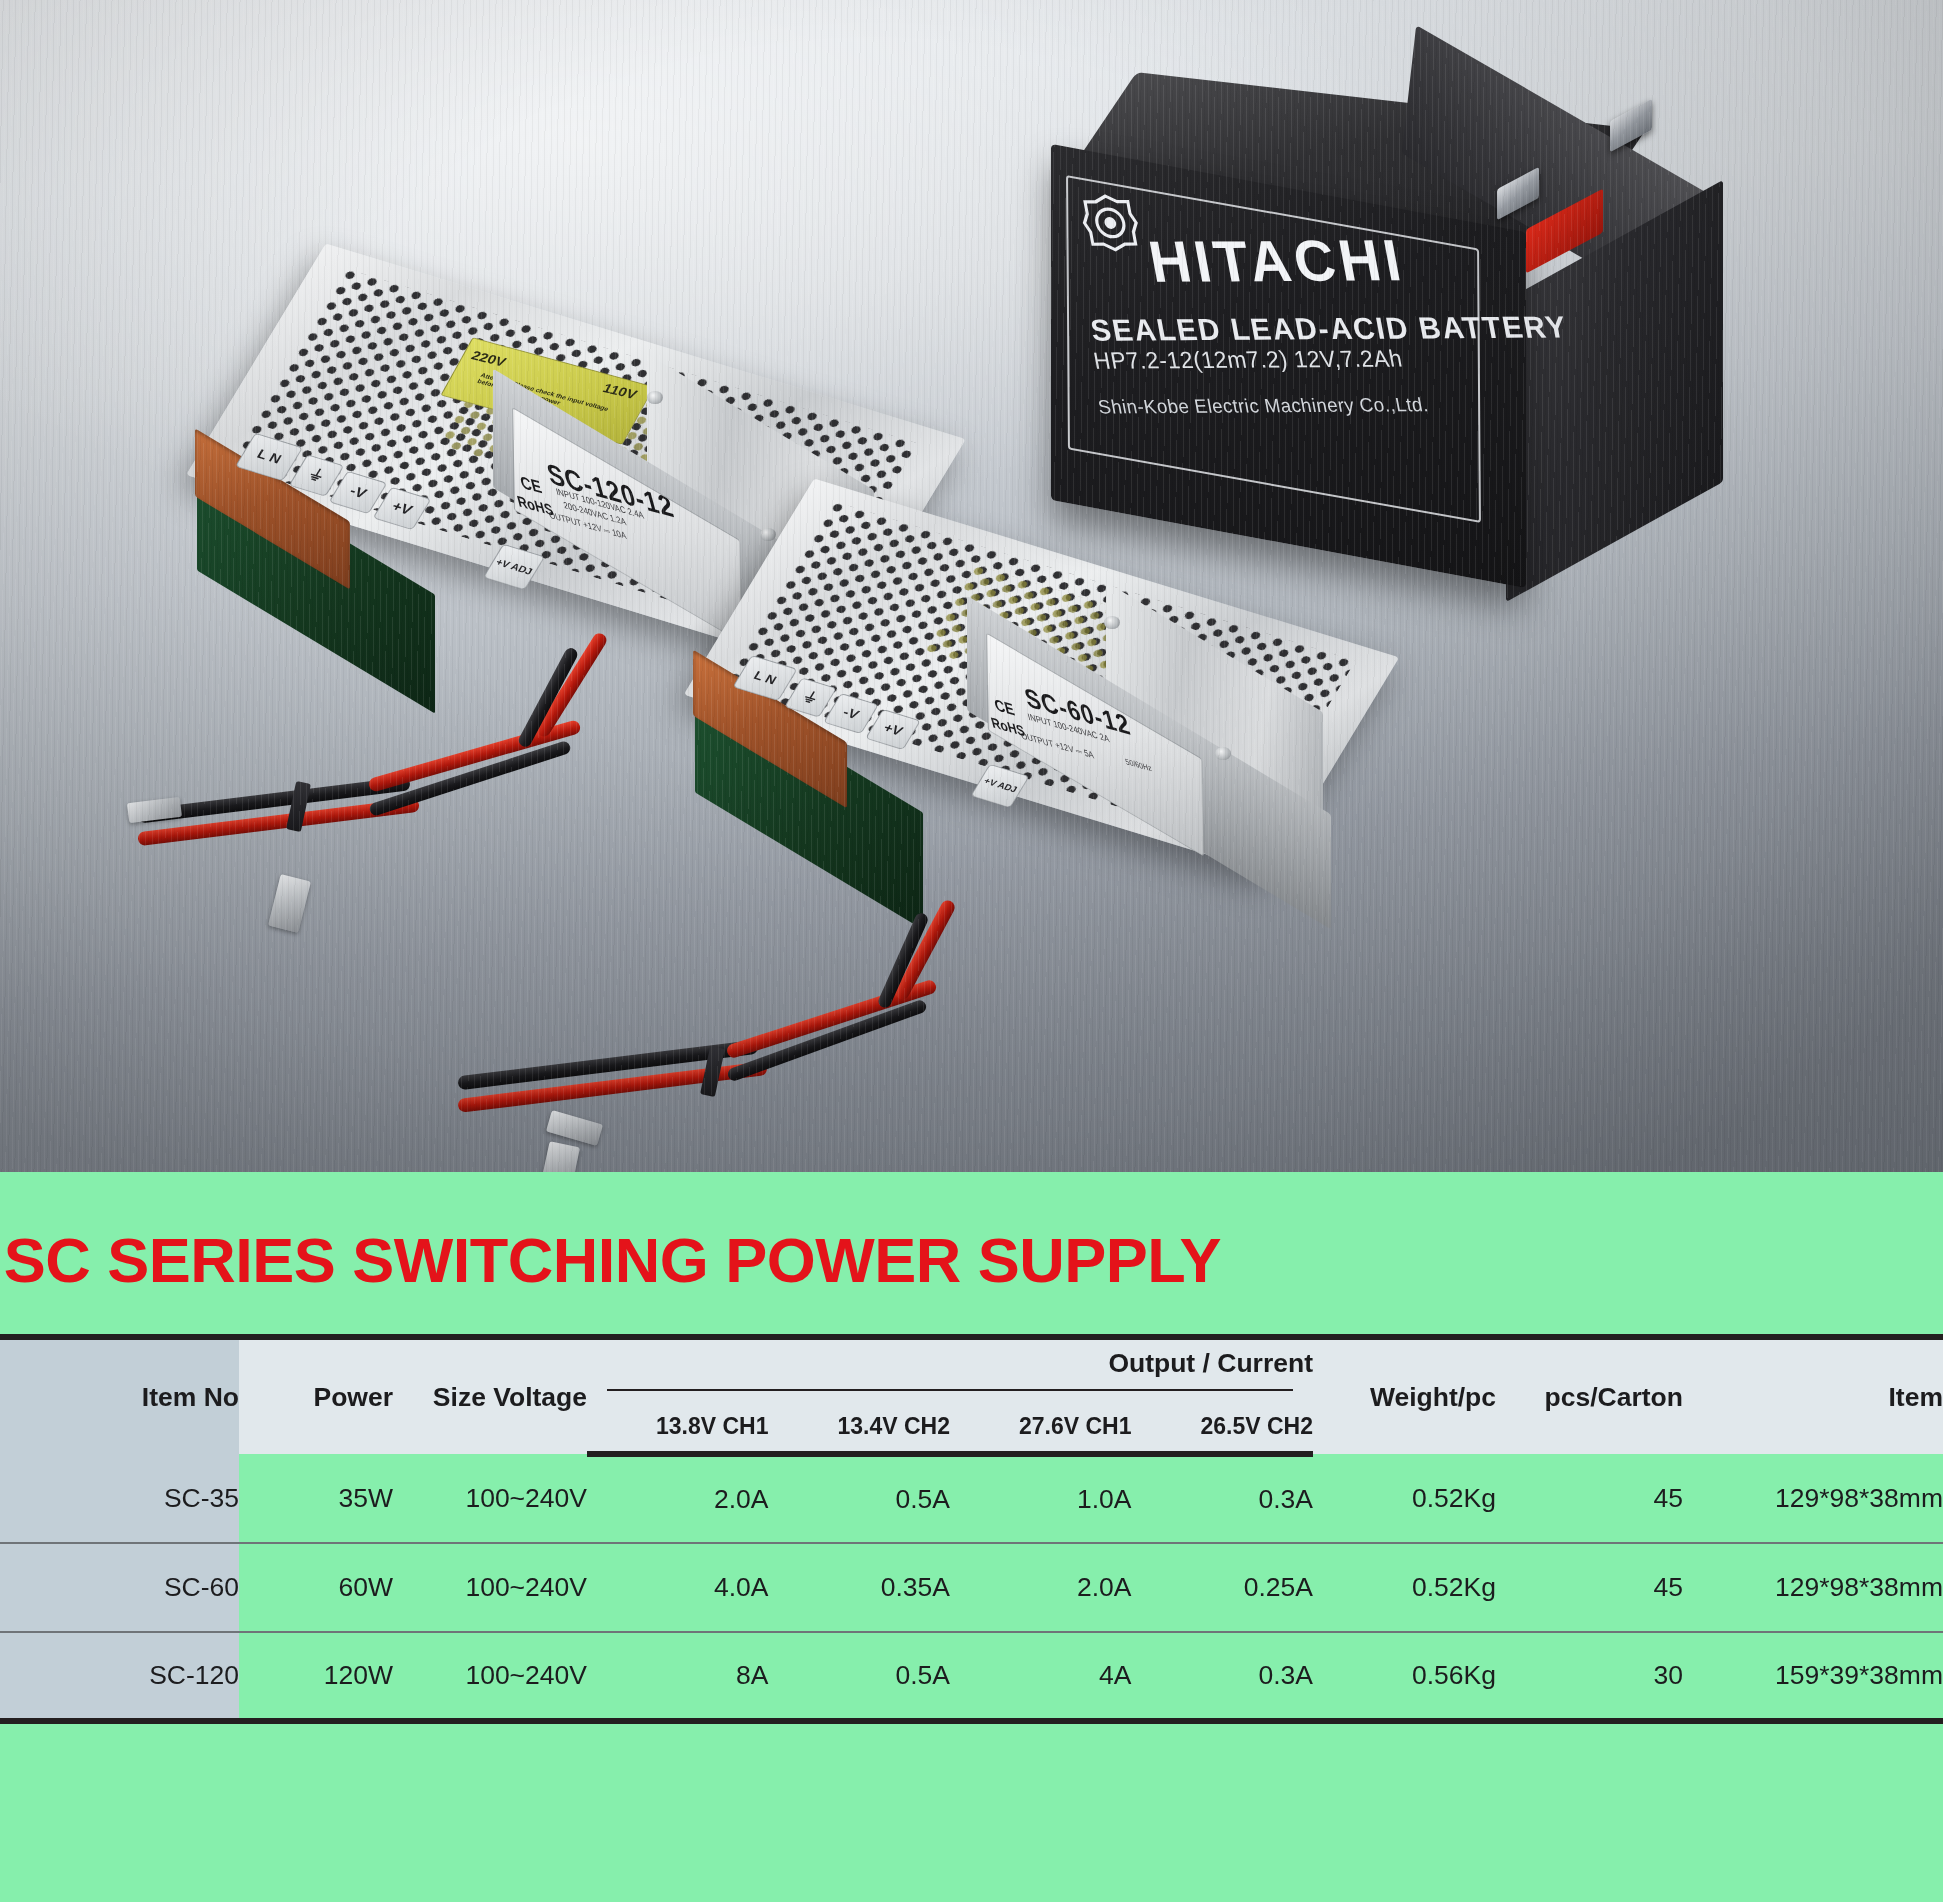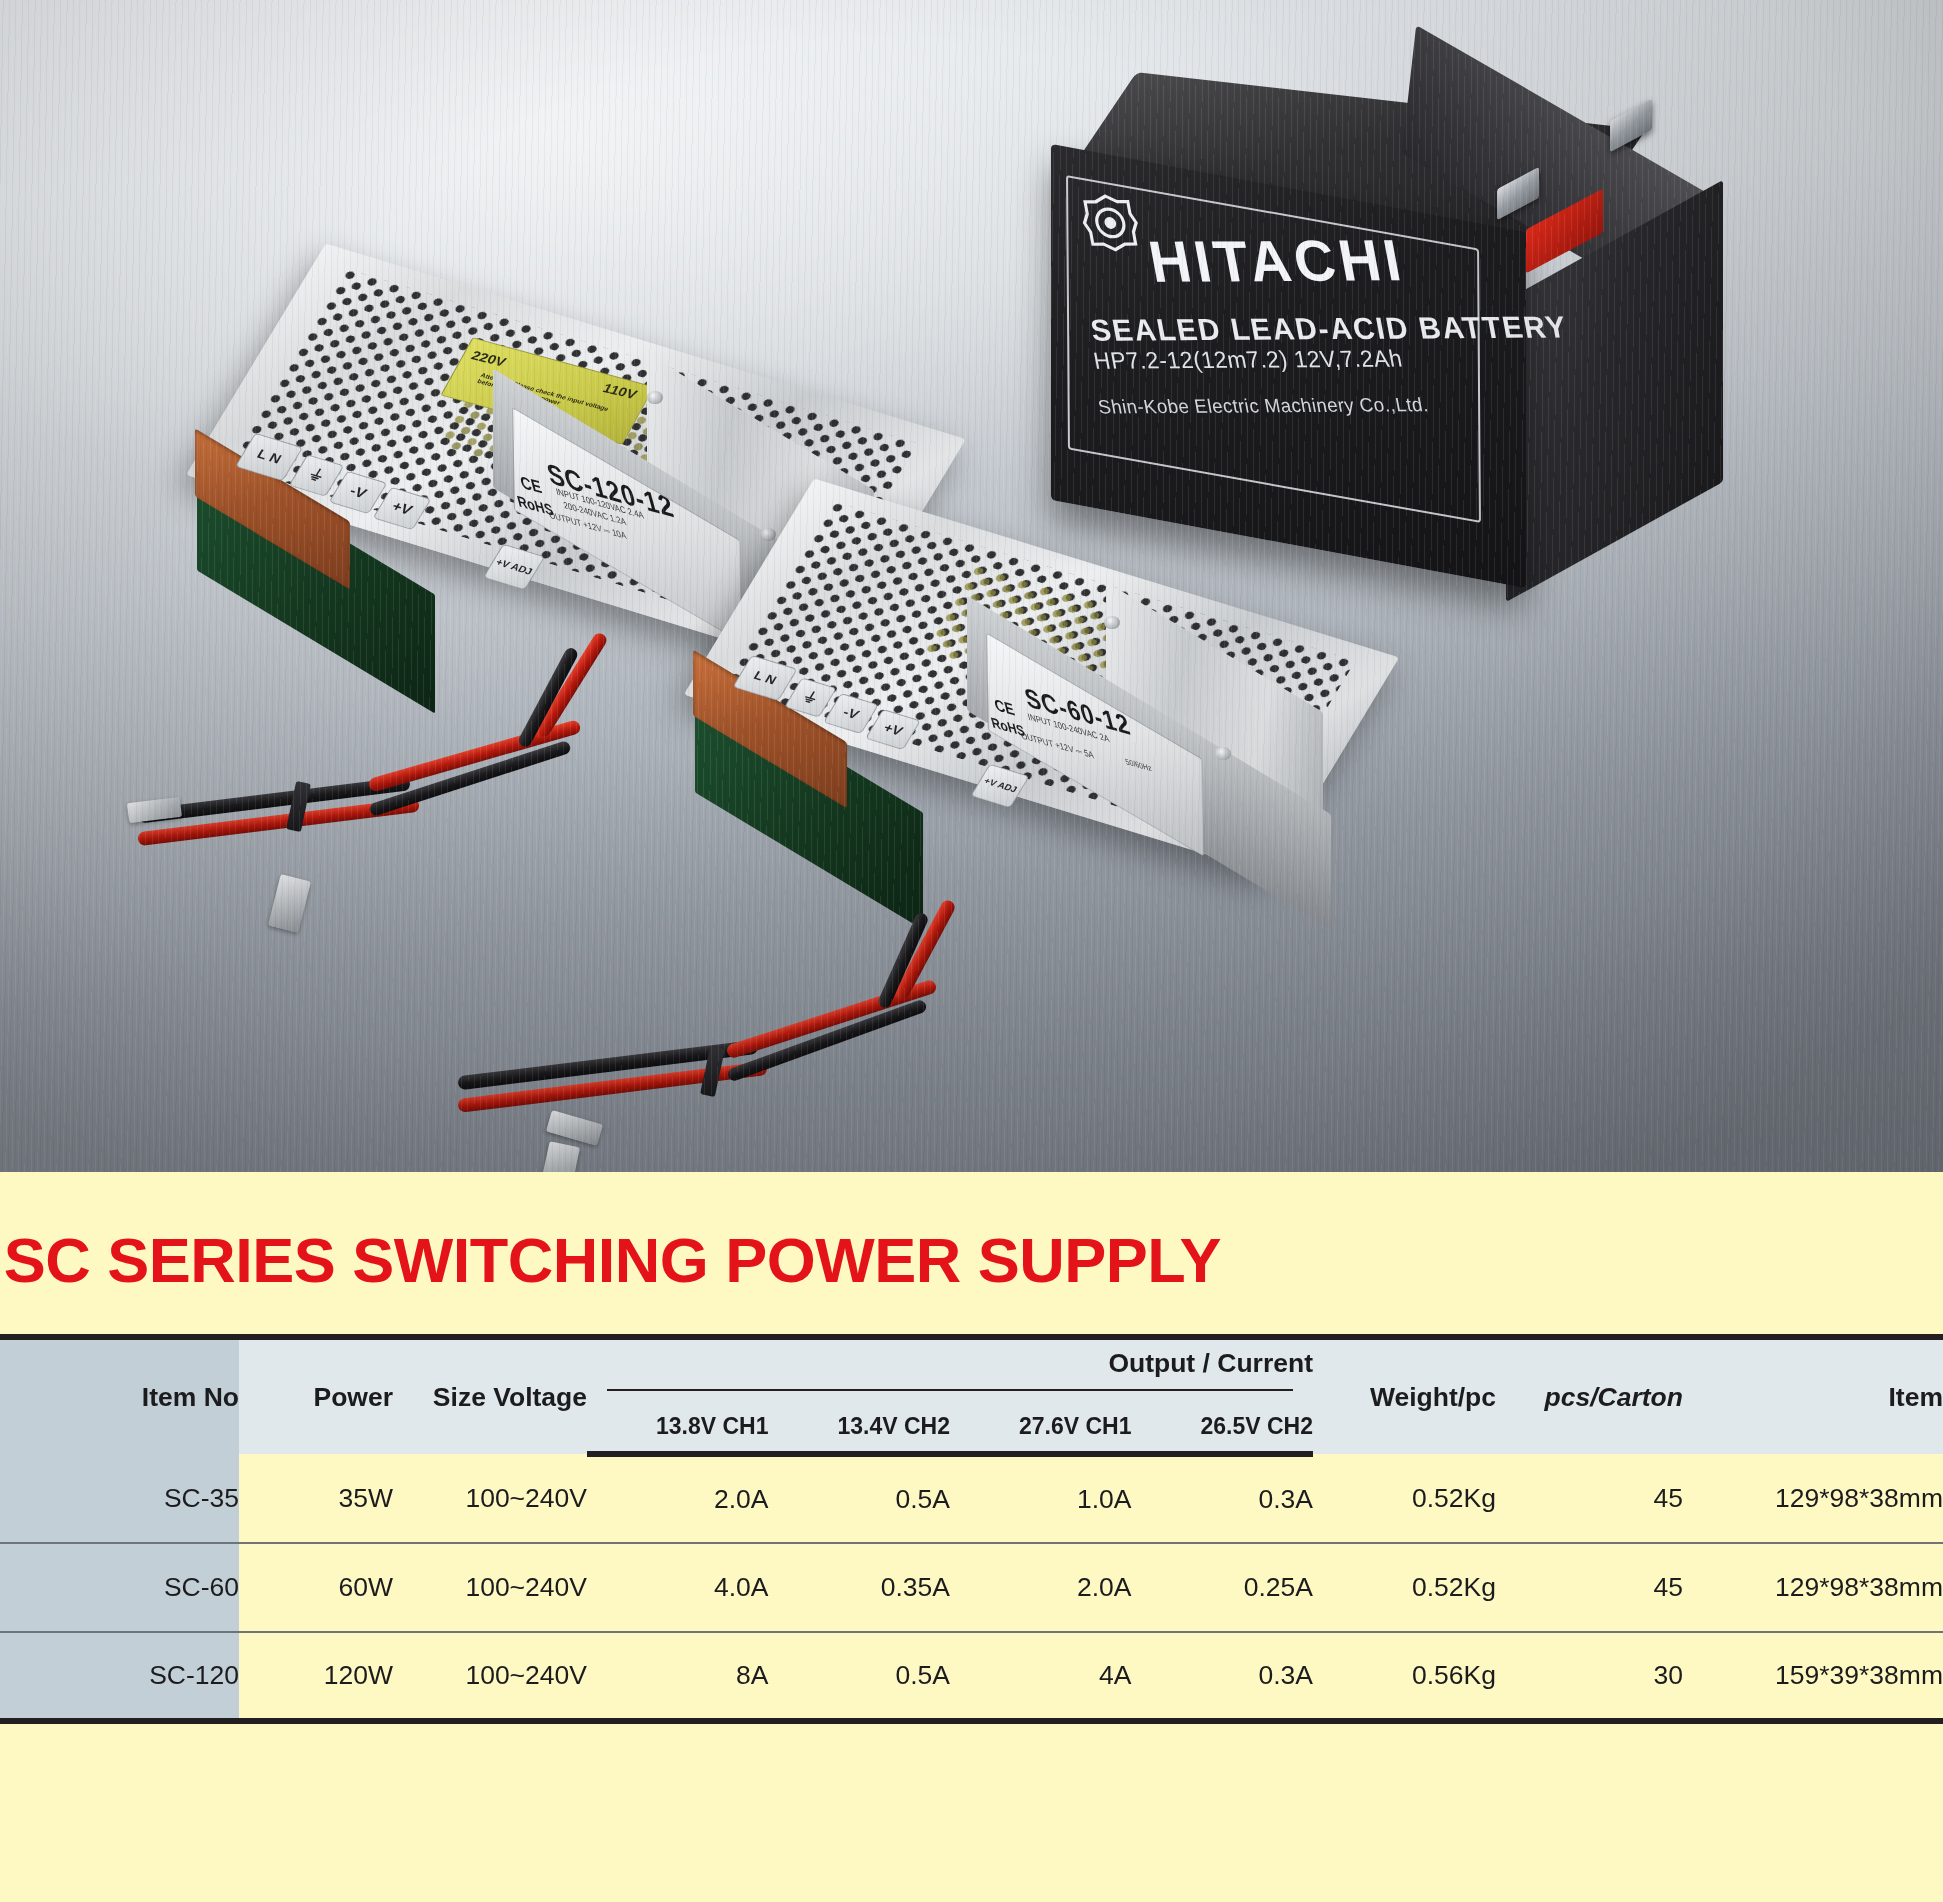--- a/index.html
+++ b/index.html
@@ -10,21 +10,21 @@
     height: 1902px;
     background: #ffffff;
     font-family: "Liberation Sans", sans-serif;
     overflow: hidden;
   }
 
   .page {
     position: relative;
     width: 1943px;
     height: 1902px;
-    background: #fef9c3;
+    background: #86efac;
   }
 
   
   .photo {
     position: relative;
     width: 1943px;
     height: 1172px;
     overflow: hidden;
     background:
       radial-gradient(ellipse 1279px 640px at 30% 12%, rgba(255,255,255,0.55) 0%, rgba(255,255,255,0) 62%),
@@ -276,21 +276,21 @@
     font-size: 23px;
   }
   th.itemno-h, td.itemno {
     background: #C2CFD7 !important;
   }
   th.itemno-h { width: 239px; }
   th.power-h { width: 154px; }
   th.input-h { width: 194px; }
   th.out-h   { width: 181px; }
   th.weight-h { width: 183px; }
-  th.pcs-h    { width: 187px; font-style: italic; }
+  th.pcs-h    { width: 187px; }
   th.size-h   { width: 260px; }
 
   .tbl-wrap { position: relative; }
 
   
   tr.rule-top th { border-top: 6.4px solid #231f20; }
   thead tr.hdr-sub th { border-bottom: 6.4px solid #231f20; }
   tbody tr td { border-bottom: 2.7px solid #6f7478; height: 89px; }
   tbody tr:last-child td { border-bottom: 6.4px solid #231f20; }
 

